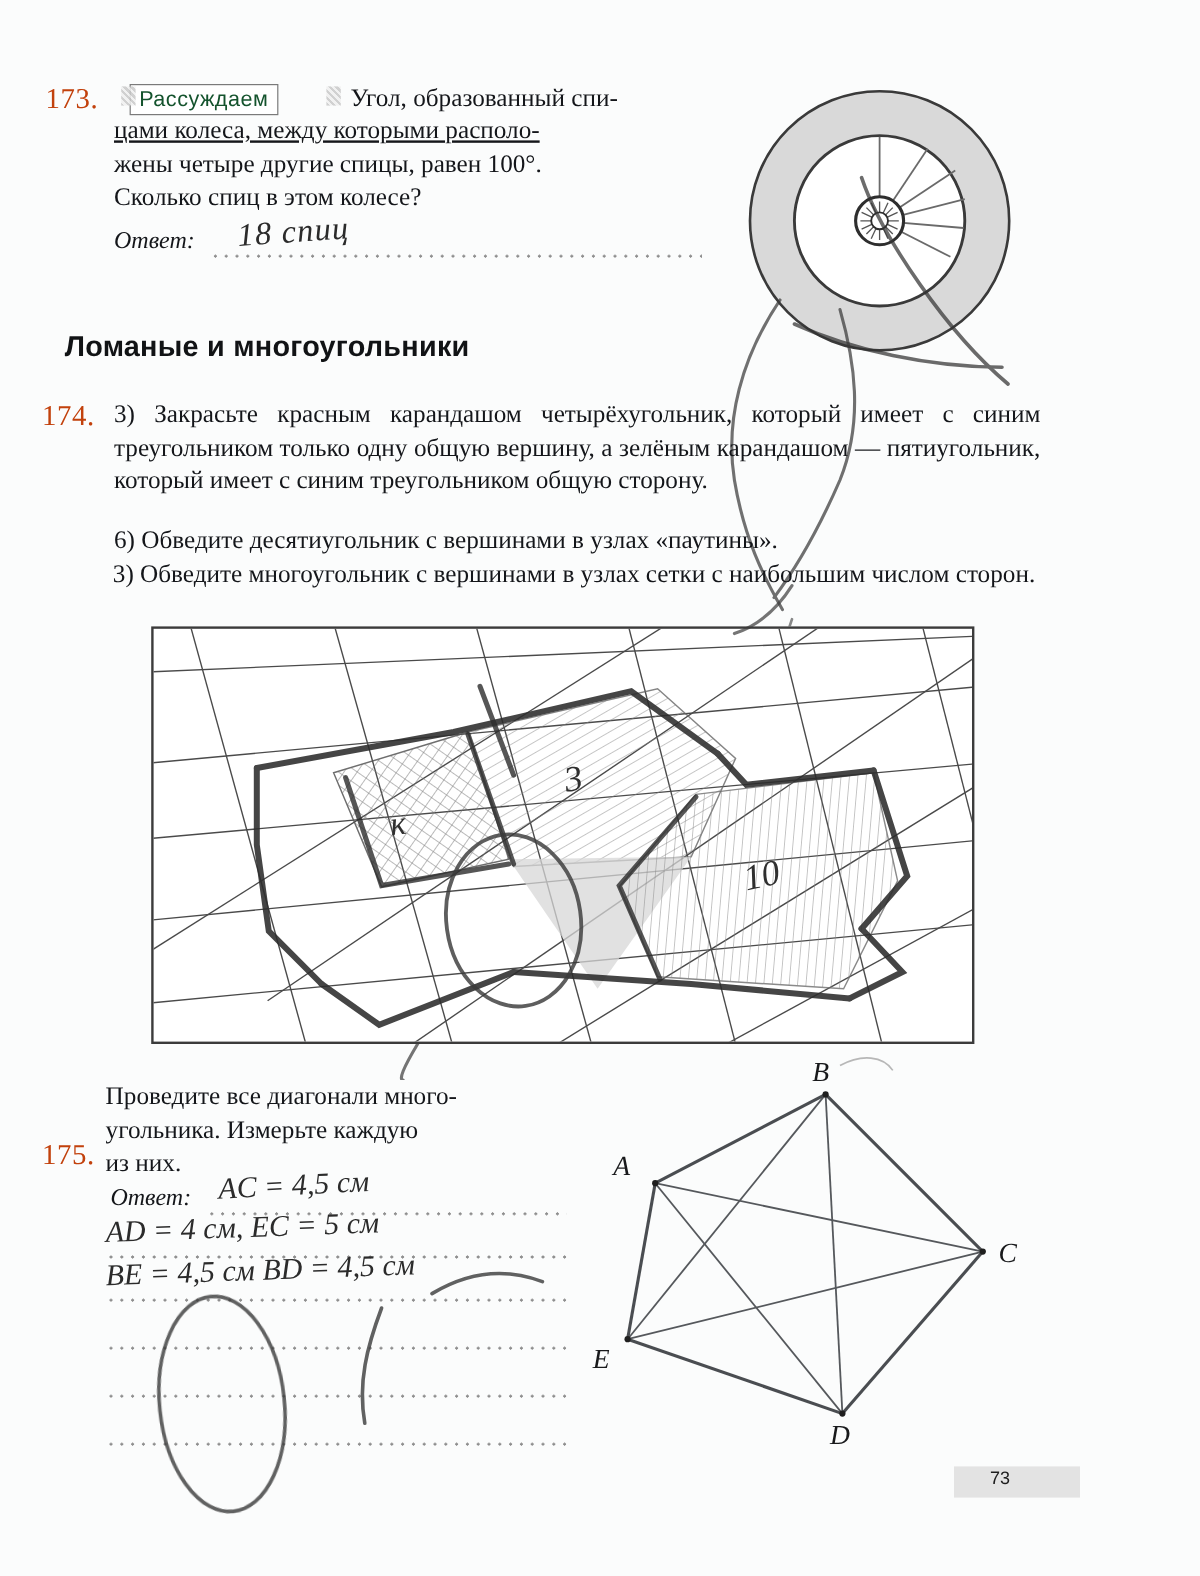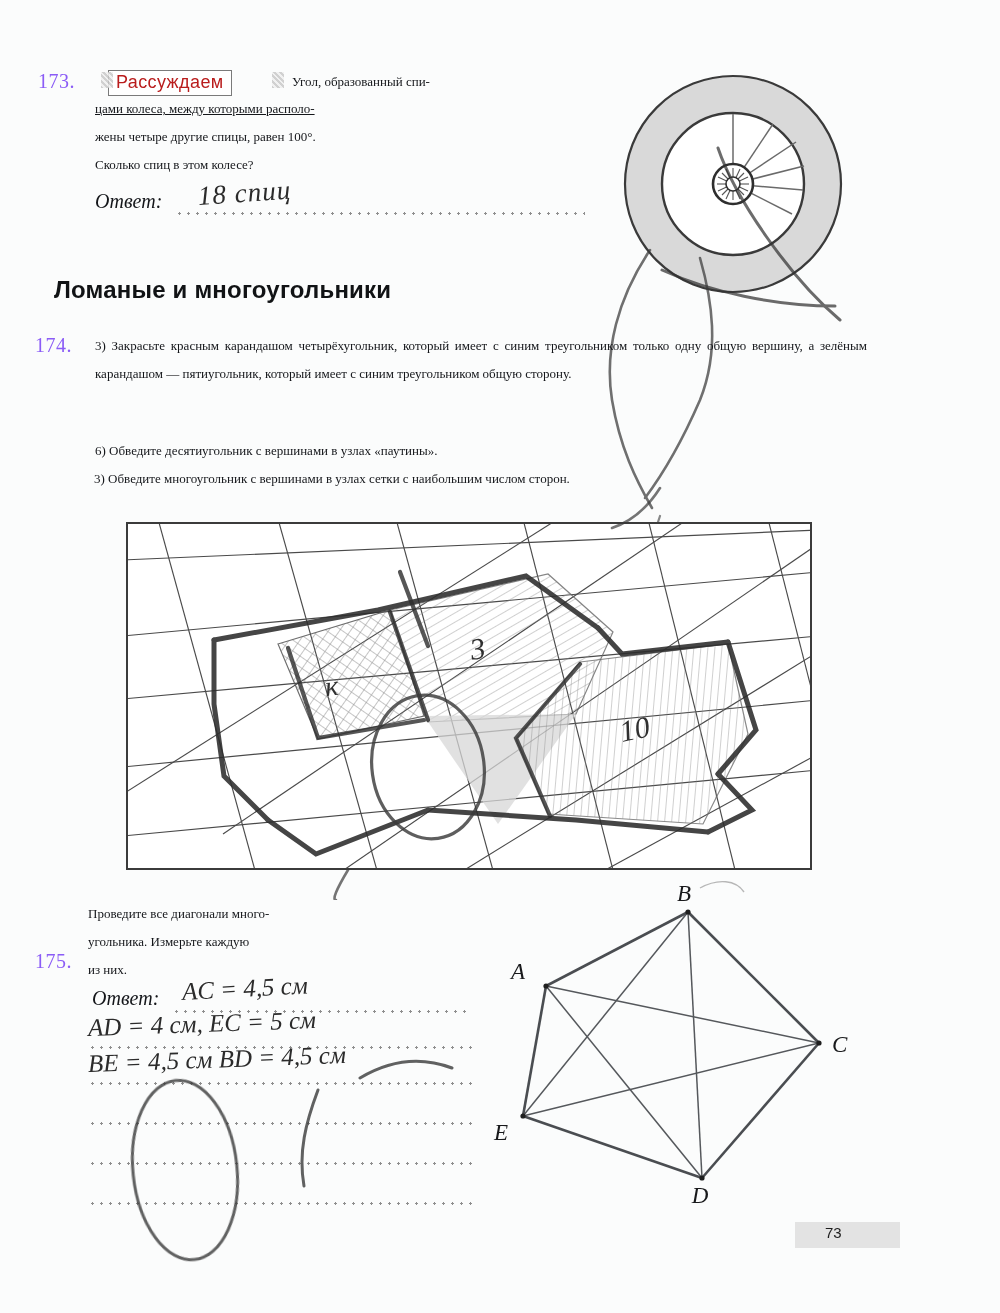--- a/index.html
+++ b/index.html
@@ -14,46 +14,46 @@
     background: #fbfcfc;
     overflow: hidden;
     font-family: "Liberation Serif", serif;
     color: #1a1a1a;
   }
 
   
   .prob-num {
     position: absolute;
     font-family: "Liberation Serif", serif;
-    font-size: 20px;
-    color: #8b5cf6;
+    font-size: 24px;
+    color: #c2410c;
     letter-spacing: 0.5px;
   }
   .body-text {
     position: absolute;
     font-family: "Liberation Serif", serif;
-    font-size: 13px;
+    font-size: 21px;
     line-height: 27.5px;
     color: #14161a;
     text-align: justify;
   }
 
   
   .chip {
     position: absolute;
     display: inline-flex;
     align-items: center;
     border: 1px solid #7a7a7a;
     padding: 1px 7px 2px 7px;
     background: #ffffff;
   }
   .chip-label {
     font-family: "Liberation Sans", sans-serif;
     font-size: 18px;
-    color: #b91c1c;
+    color: #14532d;
     letter-spacing: 0.4px;
     white-space: nowrap;
     text-align: center;
   }
   .chip-dot {
     position: absolute;
     width: 12px;
     height: 16px;
     background:
       repeating-linear-gradient(45deg, #c9c9c9 0 2px, #efefef 2px 4px);

